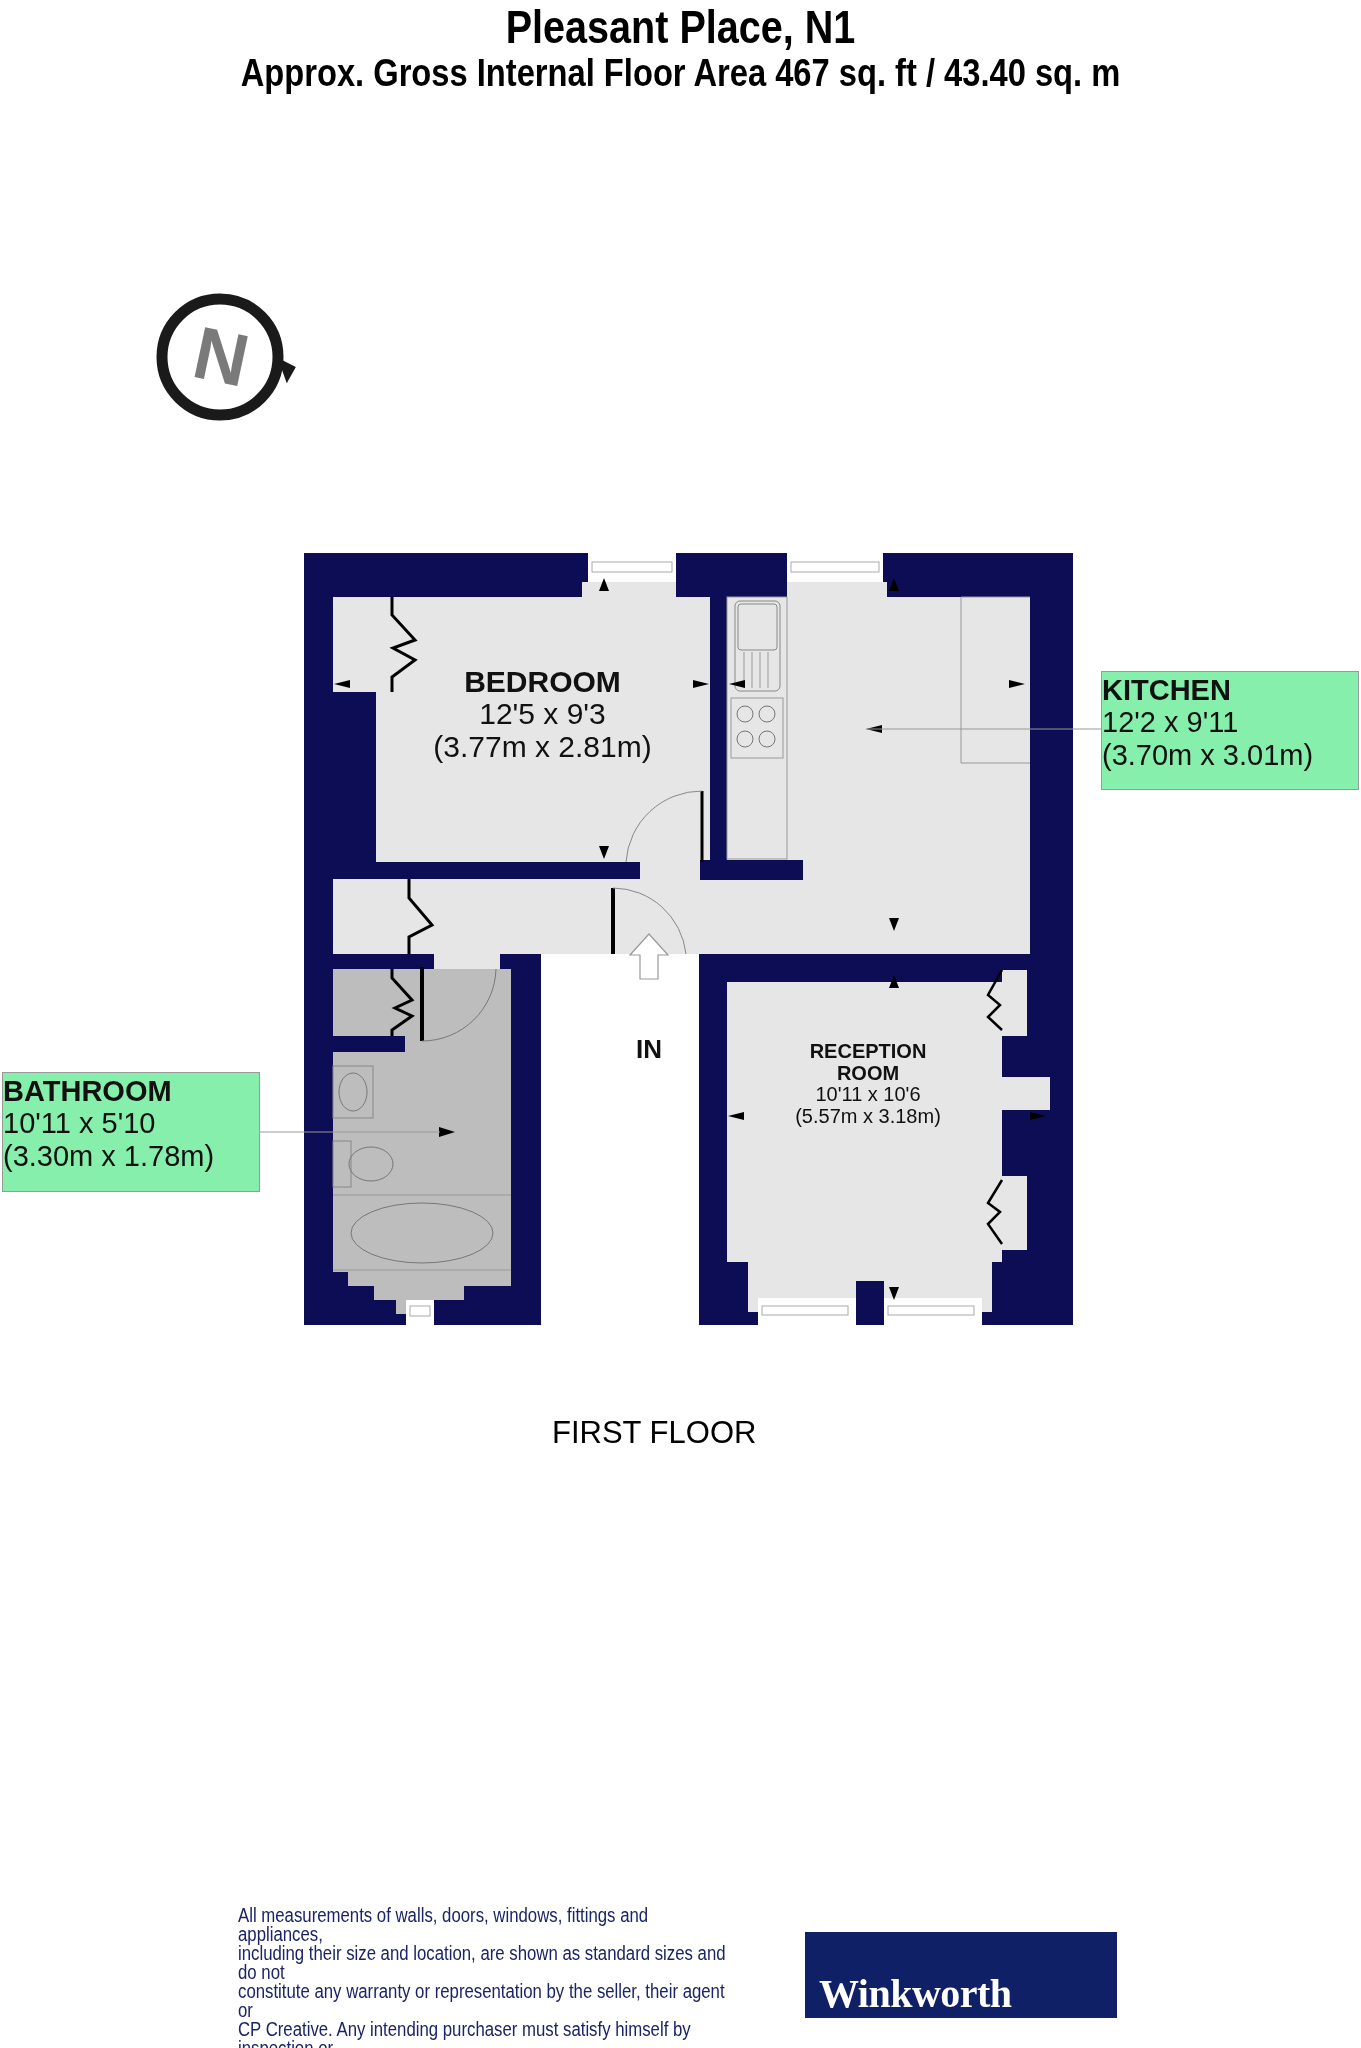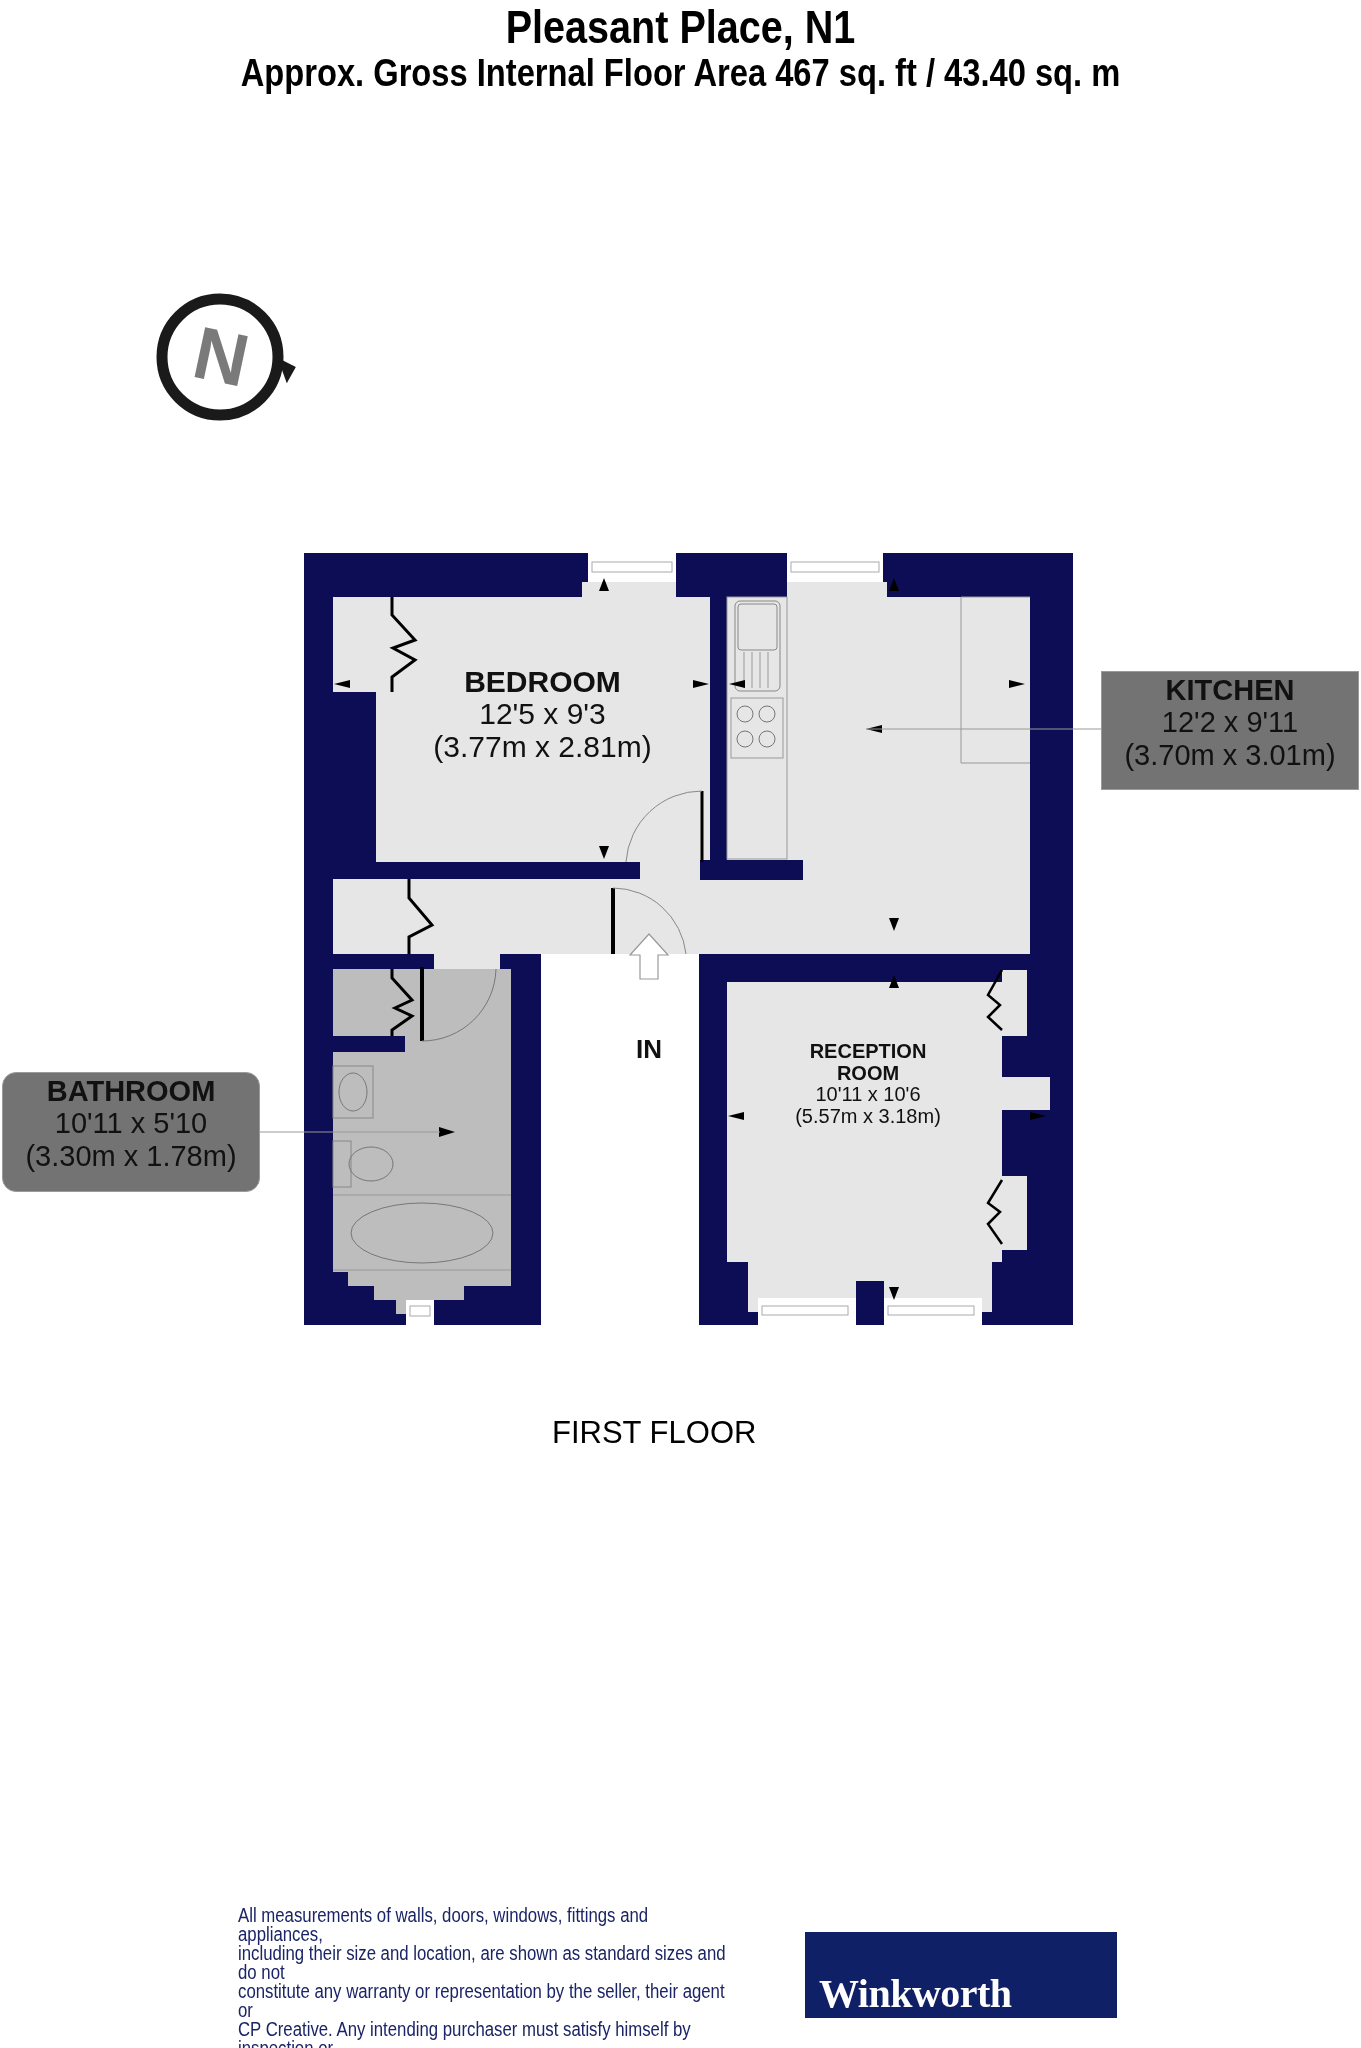--- a/index.html
+++ b/index.html
@@ -2,21 +2,21 @@
 <html><head>
 <meta charset="utf-8">
 <style>
   html, body { margin: 0; padding: 0; background: #ffffff; }
   body { width: 1361px; height: 2048px; position: relative; overflow: hidden; font-family: "Liberation Sans", sans-serif; }
   .title { position: absolute; left: 0; width: 1361px; text-align: center; color: #000; font-weight: bold; margin: 0; }
   .t1 { top: 0px; font-size: 46px; transform: scaleX(0.86); }
   .t2 { top: 52px; font-size: 38px; transform: scaleX(0.86); }
   .plan { position: absolute; left: 0; top: 0; }
   .label { position: absolute; text-align: center; font-weight: bold; color: #111; line-height: 1.08; }
-  .box { position: absolute; border: 1.5px solid #9a9a9a; background: #737373; text-align: center; font-weight: bold; color: #111; line-height: 1.12; box-sizing: border-box; }
+  .box { position: absolute; border: 1.5px solid #9a9a9a; background: #86efac; font-weight: bold; color: #111; line-height: 1.12; box-sizing: border-box; }
   .floor-label { position: absolute; left: 552px; top: 1415px; font-size: 31px; font-weight: normal; color: #000; }
   .disclaimer { position: absolute; left: 238px; top: 1906px; width: 580px; font-size: 19.5px; line-height: 19px; color: #1a2466; transform-origin: left top; transform: scaleX(0.86); white-space: pre-line; }
   .logo { position: absolute; left: 805px; top: 1932px; width: 312px; height: 86px; background: #102066; }
   .logo span { position: absolute; left: 14px; top: 6px; color: #fff; font-family: "Liberation Serif", serif; font-weight: bold; font-size: 40px; letter-spacing: -0.5px; margin-top: 32px; }
 </style>
 </head>
 <body>
 
 <h1 class="title t1">Pleasant Place, N1</h1>
 <h2 class="title t2">Approx. Gross Internal Floor Area 467 sq. ft / 43.40 sq. m</h2>
@@ -161,21 +161,21 @@
   <div style="font-weight:normal;">12'5 x 9'3</div>
   <div style="font-weight:normal;">(3.77m x 2.81m)</div>
 </div>
 
 <div class="box" style="left:1101px; top:671px; width:258px; height:119px; font-size:29px; padding-top:2px; transform-origin:center; ">
   <div>KITCHEN</div>
   <div style="font-weight:normal;">12'2 x 9'11</div>
   <div style="font-weight:normal;">(3.70m x 3.01m)</div>
 </div>
 
-<div class="box" style="left:2px; top:1072px; width:258px; height:120px; font-size:29px; padding-top:2px;border-radius:14px;">
+<div class="box" style="left:2px; top:1072px; width:258px; height:120px; font-size:29px; padding-top:2px;">
   <div>BATHROOM</div>
   <div style="font-weight:normal;">10'11 x 5'10</div>
   <div style="font-weight:normal;">(3.30m x 1.78m)</div>
 </div>
 
 <div class="label" style="left:740px; top:1041px; width:256px; font-size:20px;">
   <div>RECEPTION</div>
   <div>ROOM</div>
   <div style="font-weight:normal;">10'11 x 10'6</div>
   <div style="font-weight:normal;">(5.57m x 3.18m)</div>

